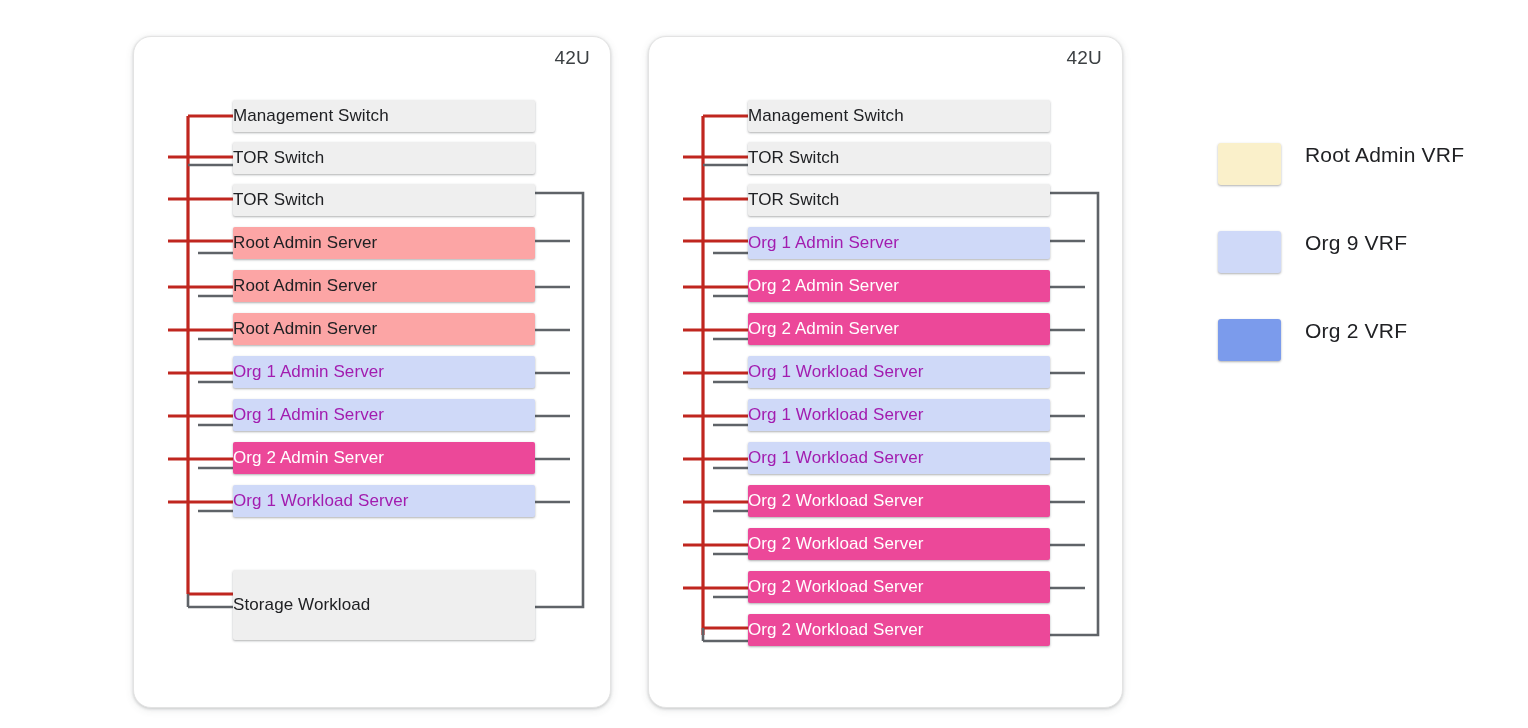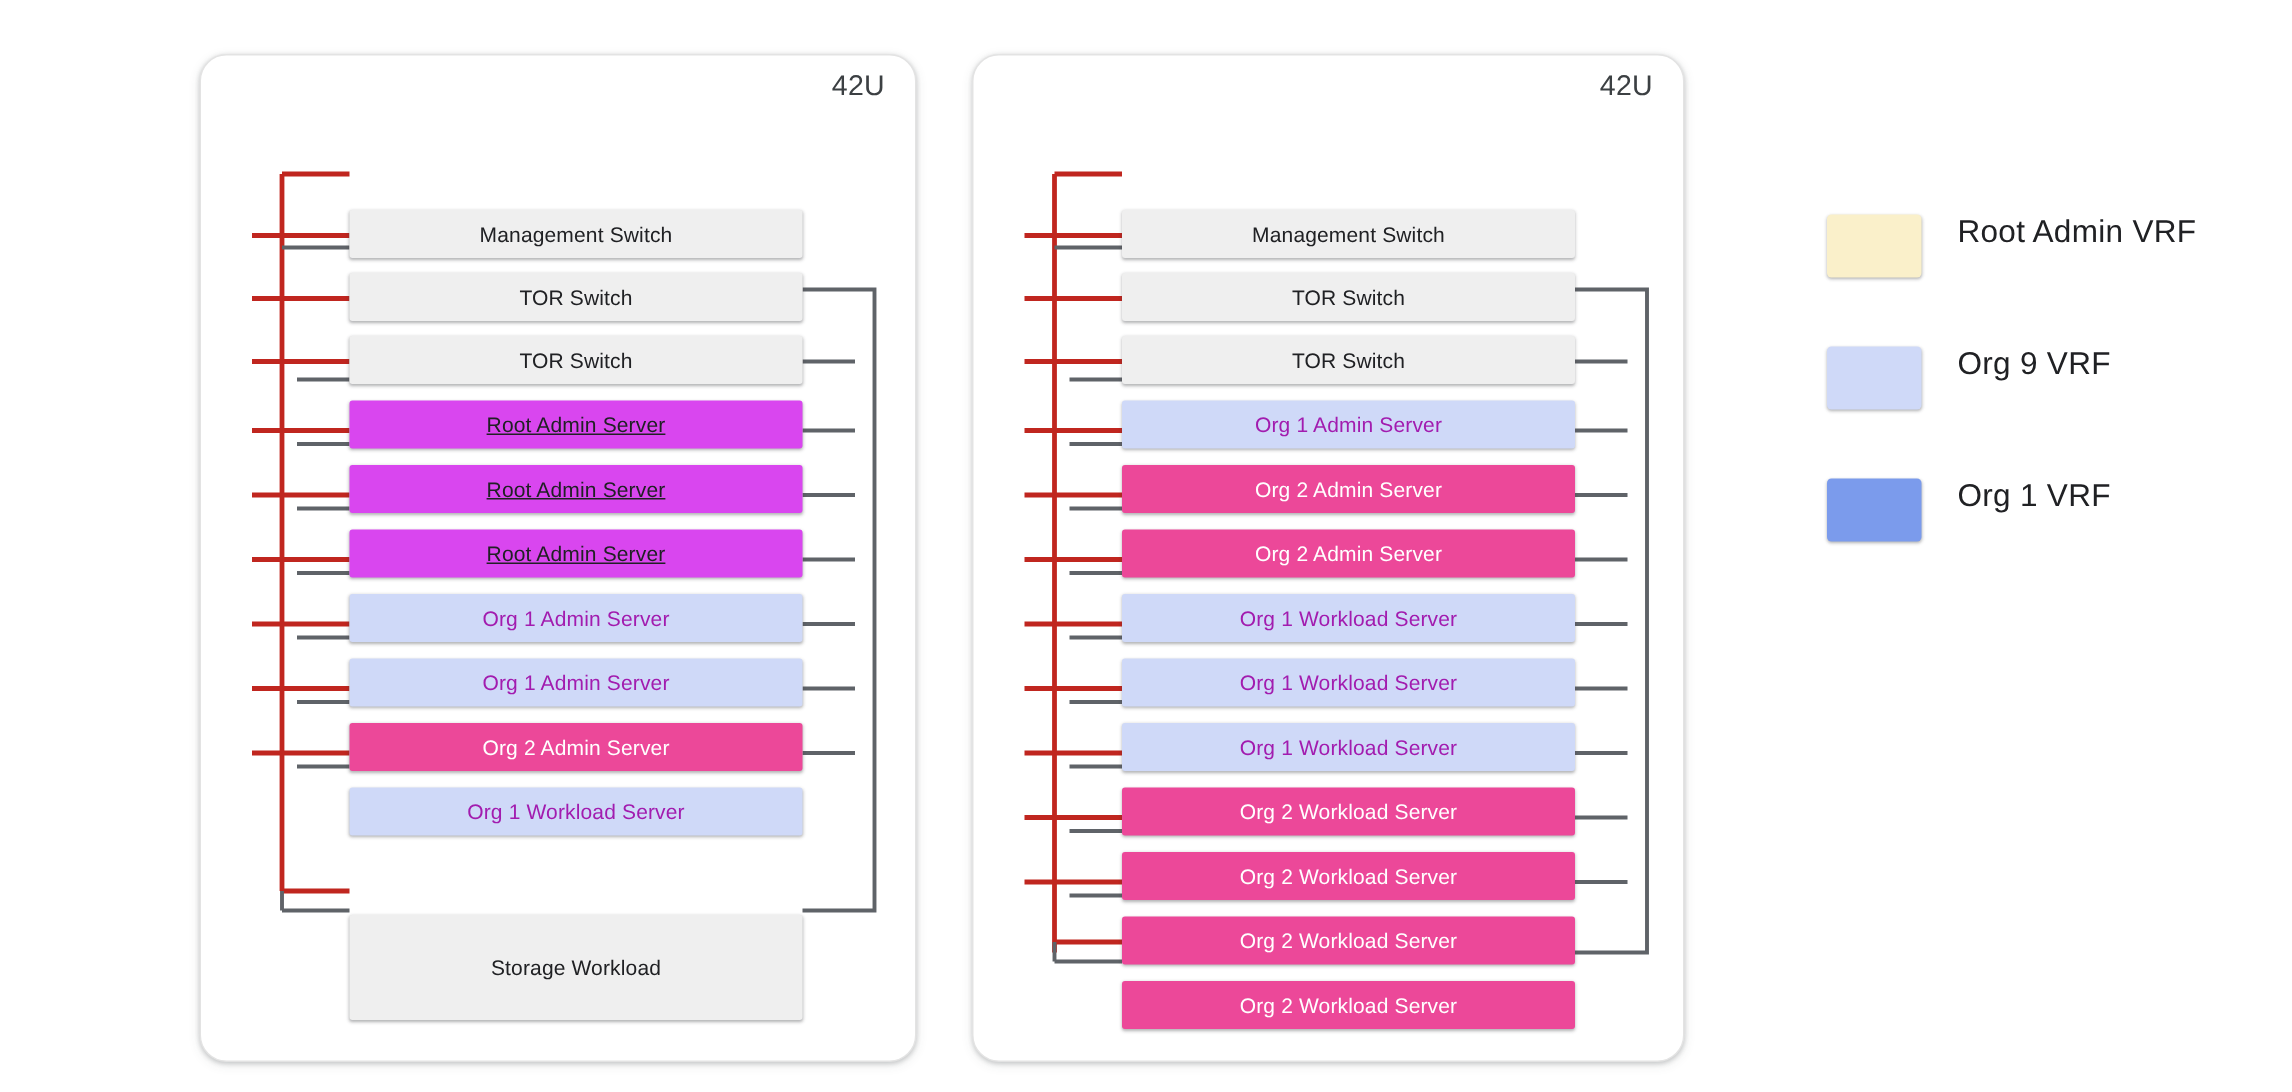--- a/index.html
+++ b/index.html
@@ -50,29 +50,27 @@
     pointer-events: none;
   }
 
   
   .unit {
     position: absolute;
     box-sizing: border-box;
     border-radius: 2px;
     display: flex;
     align-items: center;
-    justify-content: center;
-    font-size: 14px;
+    font-size: 17px;
     letter-spacing: 0.1px;
     white-space: nowrap;
     box-shadow: 0 1px 2px rgba(60,64,67,0.30), 0 1px 3px rgba(60,64,67,0.13);
-    margin-top: 40px;
   }
   .unit.switch   { background: #efefef; color: #202124; }
-  .unit.rootvrf  { background: #d946ef; color: #202124; text-decoration: underline; }
+  .unit.rootvrf  { background: #fca5a5; color: #202124; }
   .unit.org1vrf  { background: #cfd9f8; color: #a21caf; }
   .unit.org2vrf  { background: #ec4899; color: #ffffff; }
 
   
   .legend {
     position: absolute;
     left: 1218px;
     top: 143px;
   }
   .legend-row {
@@ -270,17 +268,17 @@
     <div class="legend-row">
       <div class="legend-swatch" style="background:#faf0ca;"></div>
       <div class="legend-label">Root Admin VRF</div>
     </div>
     <div class="legend-row">
       <div class="legend-swatch" style="background:#cfd9f8;"></div>
       <div class="legend-label">Org 9 VRF</div>
     </div>
     <div class="legend-row">
       <div class="legend-swatch" style="background:#7b9bec;"></div>
-      <div class="legend-label">Org 1 VRF</div>
+      <div class="legend-label">Org 2 VRF</div>
     </div>
   </div>
 
 </div>
 
 </body></html>

